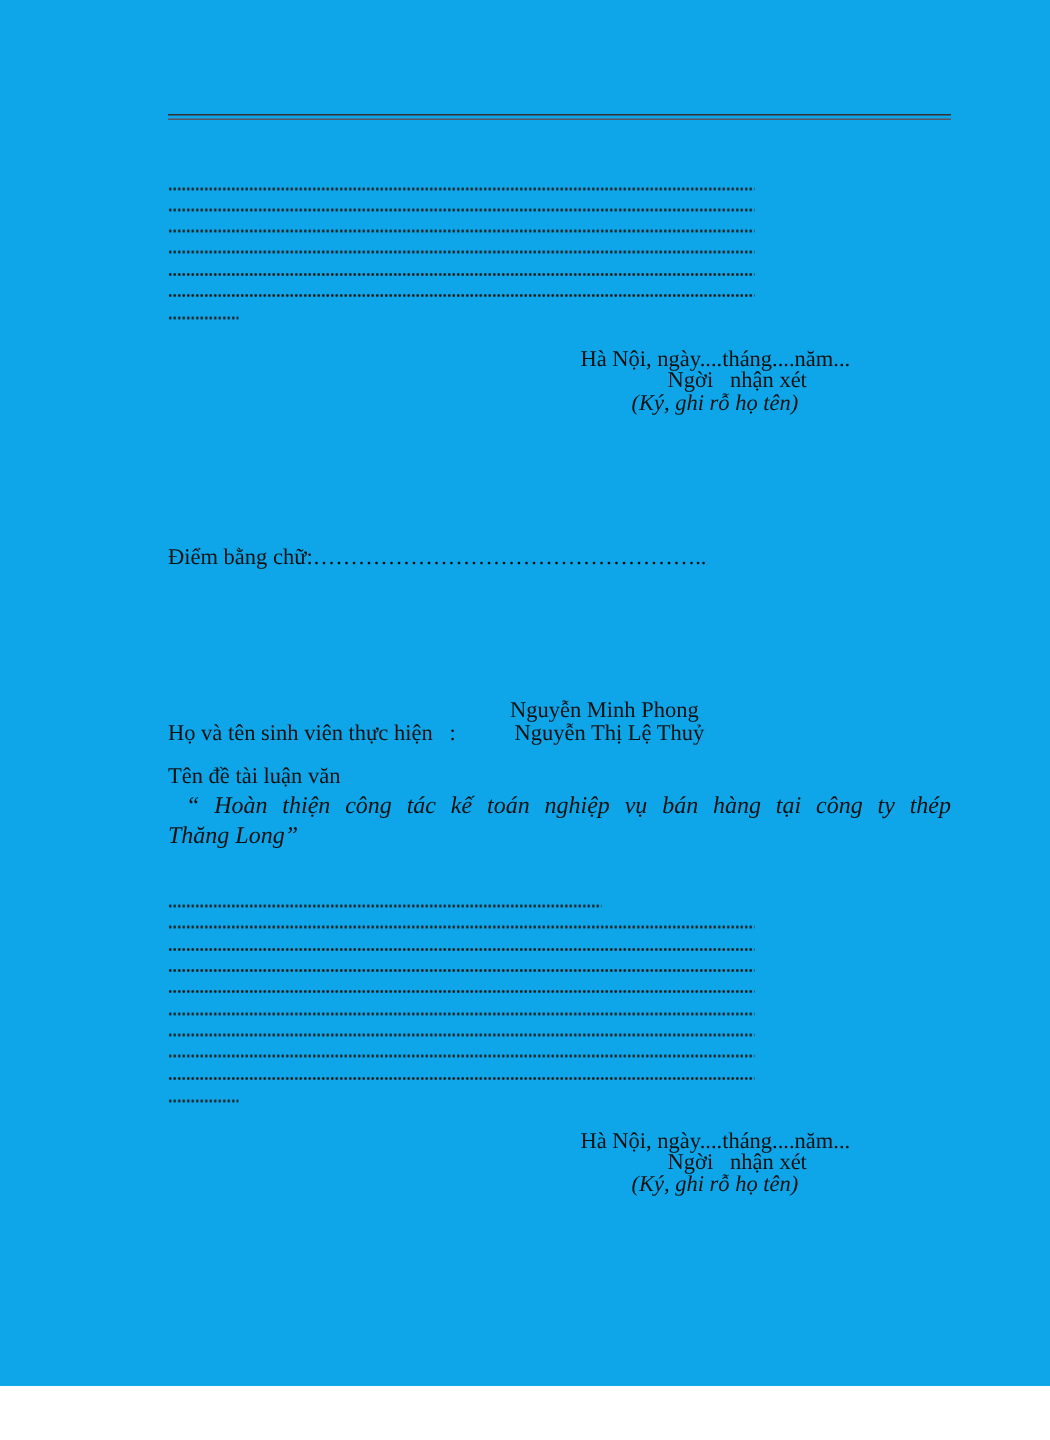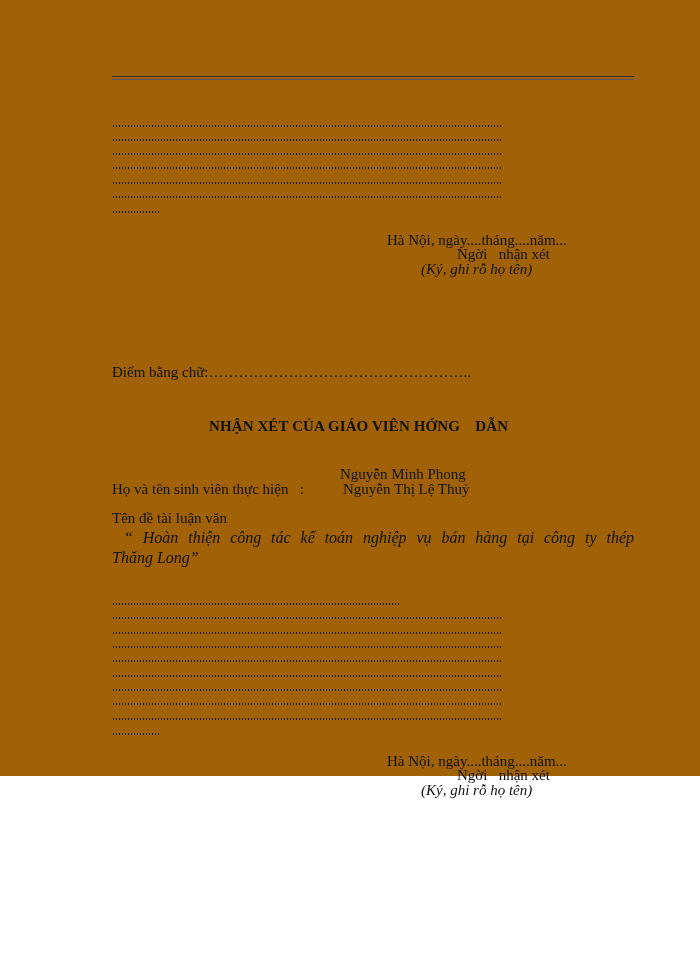--- a/index.html
+++ b/index.html
@@ -11,22 +11,22 @@
       width: 700px;
       height: 960px;
       position: relative;
       overflow: hidden;
       font-family: "Liberation Serif", "DejaVu Serif", serif;
       color: #111111;
     }
     .page {
       position: absolute;
       left: 0; top: 0;
-      width: 700px; height: 776px;
-      background: #a16207;
+      width: 700px; height: 924px;
+      background: #0ea5e9;
     }
     .header-rule {
       position: absolute;
       left: 112px;
       top: 76px;
       width: 522px;
       height: 4px;
       border-top: 1.5px solid #333333;
       border-bottom: 1.5px solid #5a5560;
       box-sizing: border-box;
@@ -40,21 +40,21 @@
       background-repeat: repeat-x;
     }
     .dotline.full { width: 391px; }
     .text {
       position: absolute;
       white-space: nowrap;
       font-size: 15px;
       line-height: 16px;
     }
     .sig-date { left: 387px; }
-    .sig-role { left: 457px; }
+    .sig-role { left: 445px; }
     .sig-note { left: 421px; font-style: italic; }
     .title {
       position: absolute;
       left: 209px;
       top: 418px;
       font-size: 15px;
       font-weight: bold;
       white-space: nowrap;
       letter-spacing: 0.1px;
     }
@@ -90,21 +90,20 @@
   <div class="dotline full" style="top:182px;"></div>
   <div class="dotline full" style="top:196px;"></div>
   <div class="dotline" style="top:211px; width:47px;"></div>
 
   <div class="text sig-date" style="top:232px;">Hà Nội, ngày....tháng....năm...</div>
   <div class="text sig-role" style="top:246px; white-space:pre;">Ngời   nhận xét</div>
   <div class="text sig-note" style="top:261px;">(Ký, ghi rỗ họ tên)</div>
 
   <div class="text" style="left:112px; top:364px;text-align:center;">Điểm bằng chữ:……………………………………………..</div>
 
-  <div class="title" style="white-space:pre;">NHẬN XÉT CỦA GIÁO VIÊN HỚNG    DẪN</div>
 
   <div class="text" style="left:340px; top:466px;">Nguyễn Minh Phong</div>
   <div class="text" style="left:112px; top:481px; white-space:pre;">Họ và tên sinh viên thực hiện   :</div>
   <div class="text" style="left:343px; top:481px;">Nguyễn Thị Lệ Thuỷ</div>
 
   <div class="text" style="left:112px; top:510px;">Tên đề tài luận văn</div>
   <div class="thesis">
     <span class="first-line">“ Hoàn thiện công tác kế toán nghiệp vụ bán hàng tại công ty thép</span>
     <span>Thăng Long”</span>
   </div>

